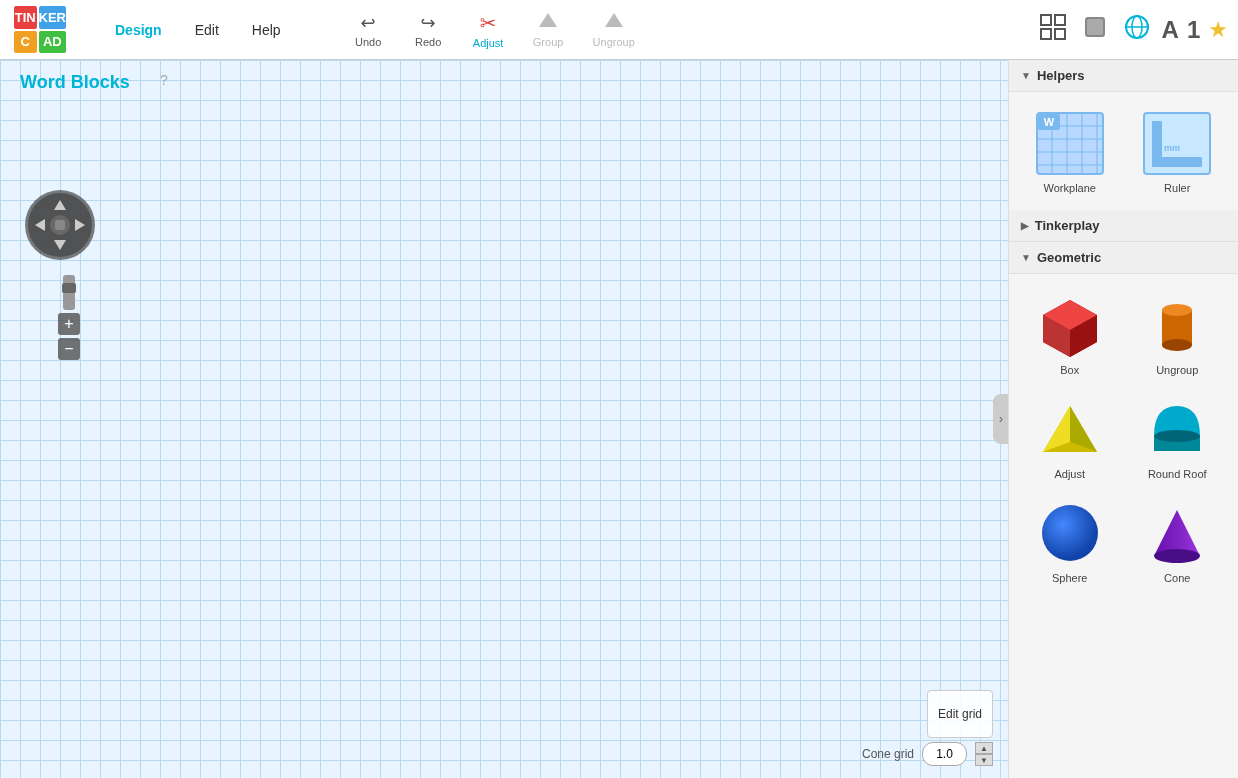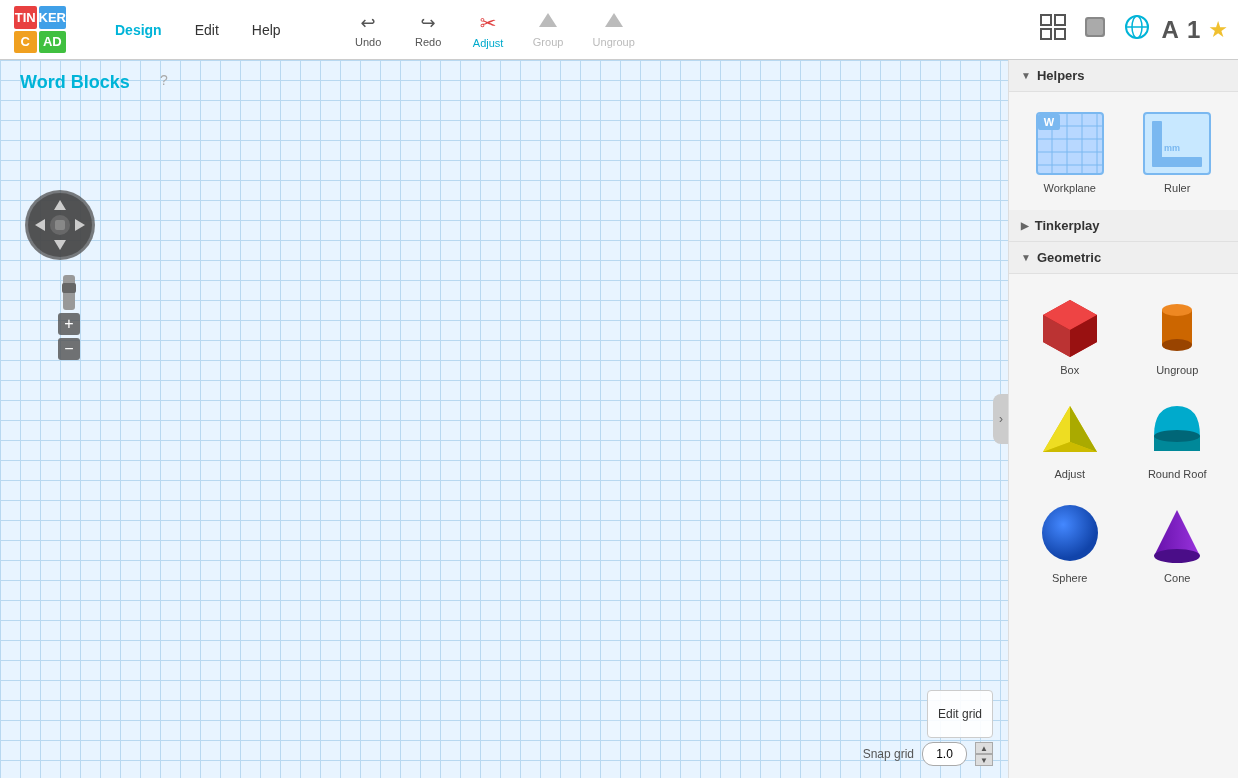--- a/index.html
+++ b/index.html
@@ -224,21 +224,21 @@
       </div>
       <button class="zoom-btn" style="background:rgba(80,80,80,0.8);">+</button>
       <button class="zoom-btn" style="background:rgba(80,80,80,0.8);">−</button>
     </div>
 
     <div class="collapse-handle">›</div>
 
     <div class="edit-grid-btn">Edit grid</div>
 
     <div class="snap-grid-row">
-      <span>Snap grid</span>
+      <span>Cone grid</span>
       <input class="snap-input" value="1.0" style="">
       <div class="snap-arrows">
         <div class="snap-arrow">▲</div>
         <div class="snap-arrow">▼</div>
       </div>
     </div>
   </div>
 
   <div class="right-panel">
 

